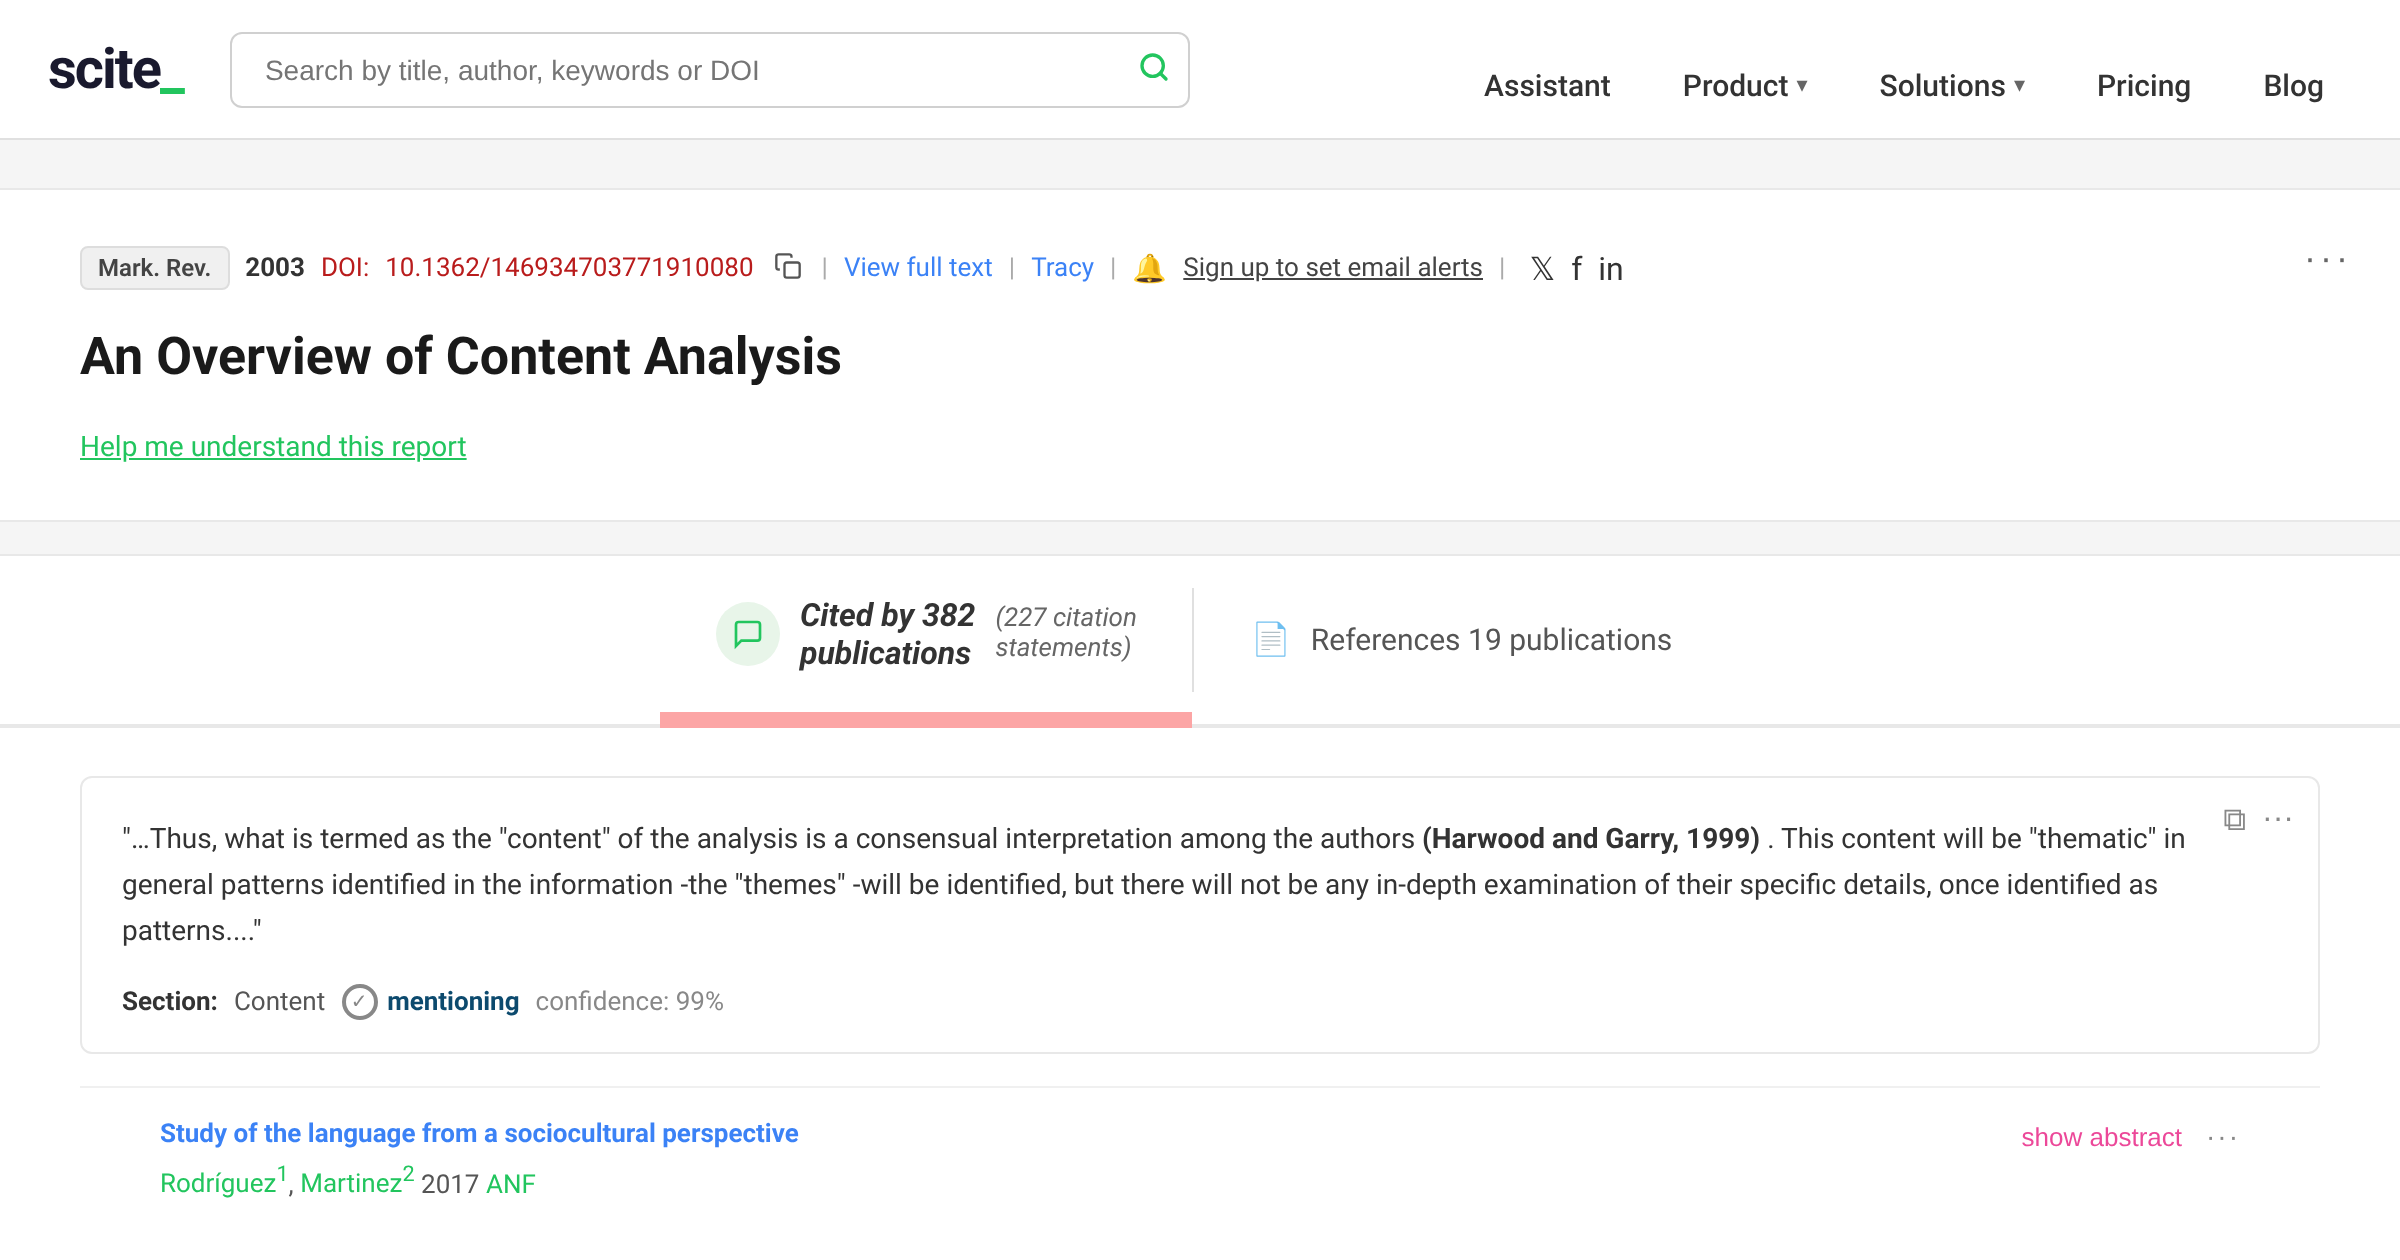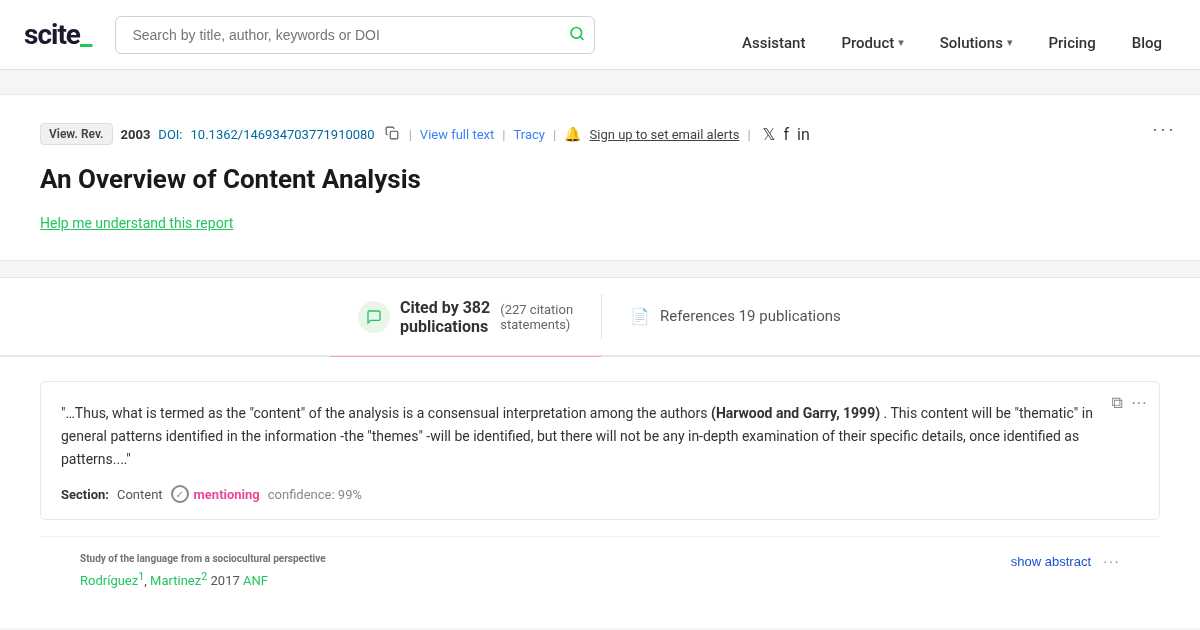--- a/index.html
+++ b/index.html
@@ -90,21 +90,21 @@
     .journal-badge {
       background: #f0f0f0;
       border: 1px solid #ddd;
       border-radius: 4px;
       padding: 3px 8px;
       font-size: 12px;
       font-weight: 600;
       color: #444;
     }
     .meta-year { font-weight: 700; color: #333; }
-    .meta-doi { color: #0369a1; font-size: 13px; }
+    .meta-doi { color: #b91c1c; font-size: 13px; }
     .meta-link {
       color: #3b82f6;
       text-decoration: none;
       cursor: pointer;
     }
     .meta-separator { color: #aaa; }
     .bell-icon { color: #666; font-size: 14px; }
     .alert-text { color: #444; font-size: 13px; text-decoration: underline; }
     .social-icons { display: flex; gap: 8px; margin-left: 4px; }
     .social-icon { color: #333; font-size: 16px; cursor: pointer; }
@@ -157,22 +157,23 @@
       gap: 10px;
       padding: 20px 28px;
       cursor: pointer;
       font-size: 15px;
       color: #555;
       border-bottom: 3px solid transparent;
       margin-bottom: -2px;
     }
     .tab.active {
       color: #333;
-      border-bottom: 1px solid #fca5a5;
+      border-bottom: 8px solid #fca5a5;
       font-weight: 600;
+      font-style: italic;
     }
     .tab-icon {
       width: 32px;
       height: 32px;
       background: #e8f5e9;
       border-radius: 50%;
       display: flex;
       align-items: center;
       justify-content: center;
       color: #22c55e;
@@ -236,46 +237,46 @@
       width: 18px;
       height: 18px;
       border-radius: 50%;
       border: 2px solid #888;
       display: flex;
       align-items: center;
       justify-content: center;
       font-size: 10px;
       color: #888;
     }
-    .mentioning-label { font-weight: 700; color: #ec4899; }
+    .mentioning-label { font-weight: 700; color: #0c4a6e; }
     .confidence { color: #888; }
 
     
     .citing-paper {
       padding: 16px 40px;
       background: #fff;
       border-top: 1px solid #f0f0f0;
     }
     .citing-paper-title {
-      font-size: 10px;
+      font-size: 13px;
       font-weight: 700;
-      color: #737373;
+      color: #3b82f6;
       margin-bottom: 6px;
     }
     .citing-paper-authors {
       font-size: 13px;
       color: #555;
     }
     .citing-paper-authors a { color: #22c55e; text-decoration: none; cursor: pointer; }
     .citing-paper-authors .year { color: #555; }
     .show-abstract-btn {
       float: right;
       background: none;
       border: none;
-      color: #1d4ed8;
+      color: #ec4899;
       font-size: 13px;
       cursor: pointer;
       text-align: right;
     }
     .more-btn-sm {
       background: none;
       border: none;
       cursor: pointer;
       color: #888;
       font-size: 14px;
@@ -317,21 +318,21 @@
     <div class="nav-item">Pricing</div>
     <div class="nav-item">Blog</div>
   </nav>
 </header>
 
 <main class="main">
 
   <section class="paper-card">
     <button class="more-btn">···</button>
     <div class="paper-meta">
-      <span class="journal-badge">View. Rev.</span>
+      <span class="journal-badge">Mark. Rev.</span>
       <span class="meta-year">2003</span>
       <span class="meta-doi">DOI:</span>
       <span class="meta-doi">10.1362/146934703771910080</span>
       <button style="background:none;border:none;cursor:pointer;padding:0 2px;">
         <svg width="14" height="14" viewBox="0 0 24 24" fill="none" stroke="#555" stroke-width="2">
             <rect x="9" y="9" width="13" height="13" rx="2"></rect>
             <path d="M5 15H4a2 2 0 0 1-2-2V4a2 2 0 0 1 2-2h9a2 2 0 0 1 2 2v1"></path>
           </svg>
       </button>
       <span class="meta-separator">|</span>

